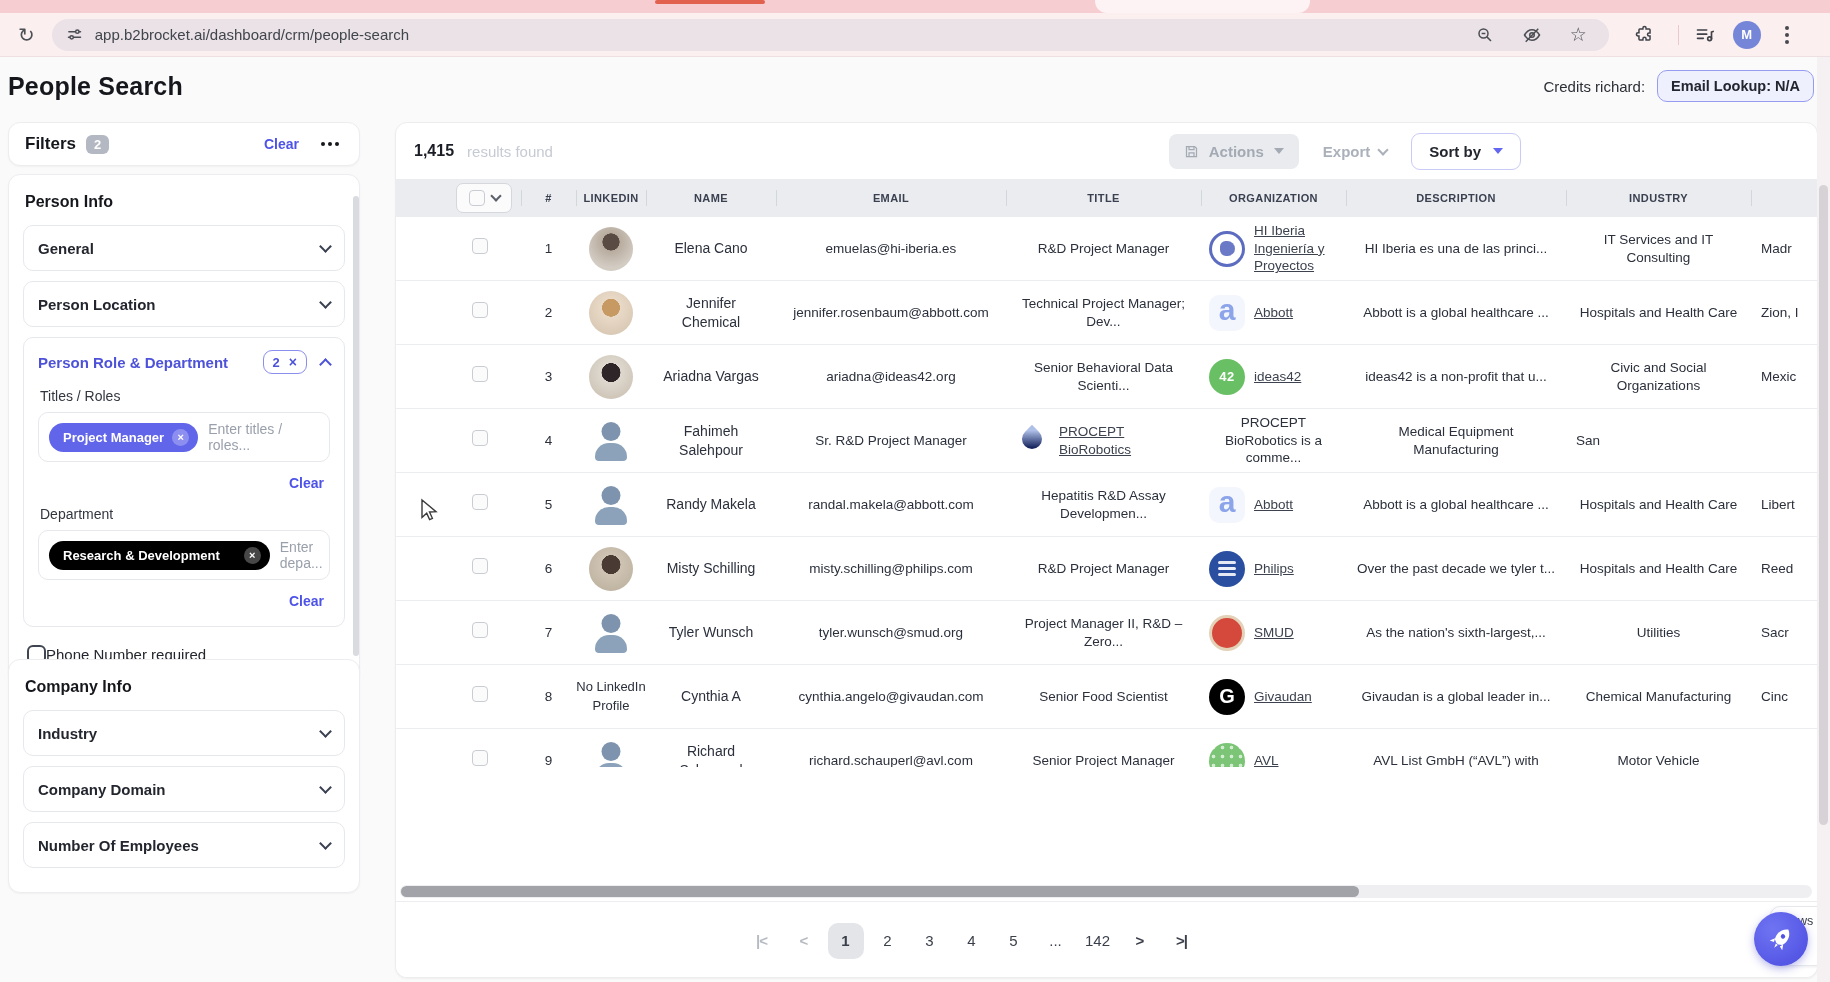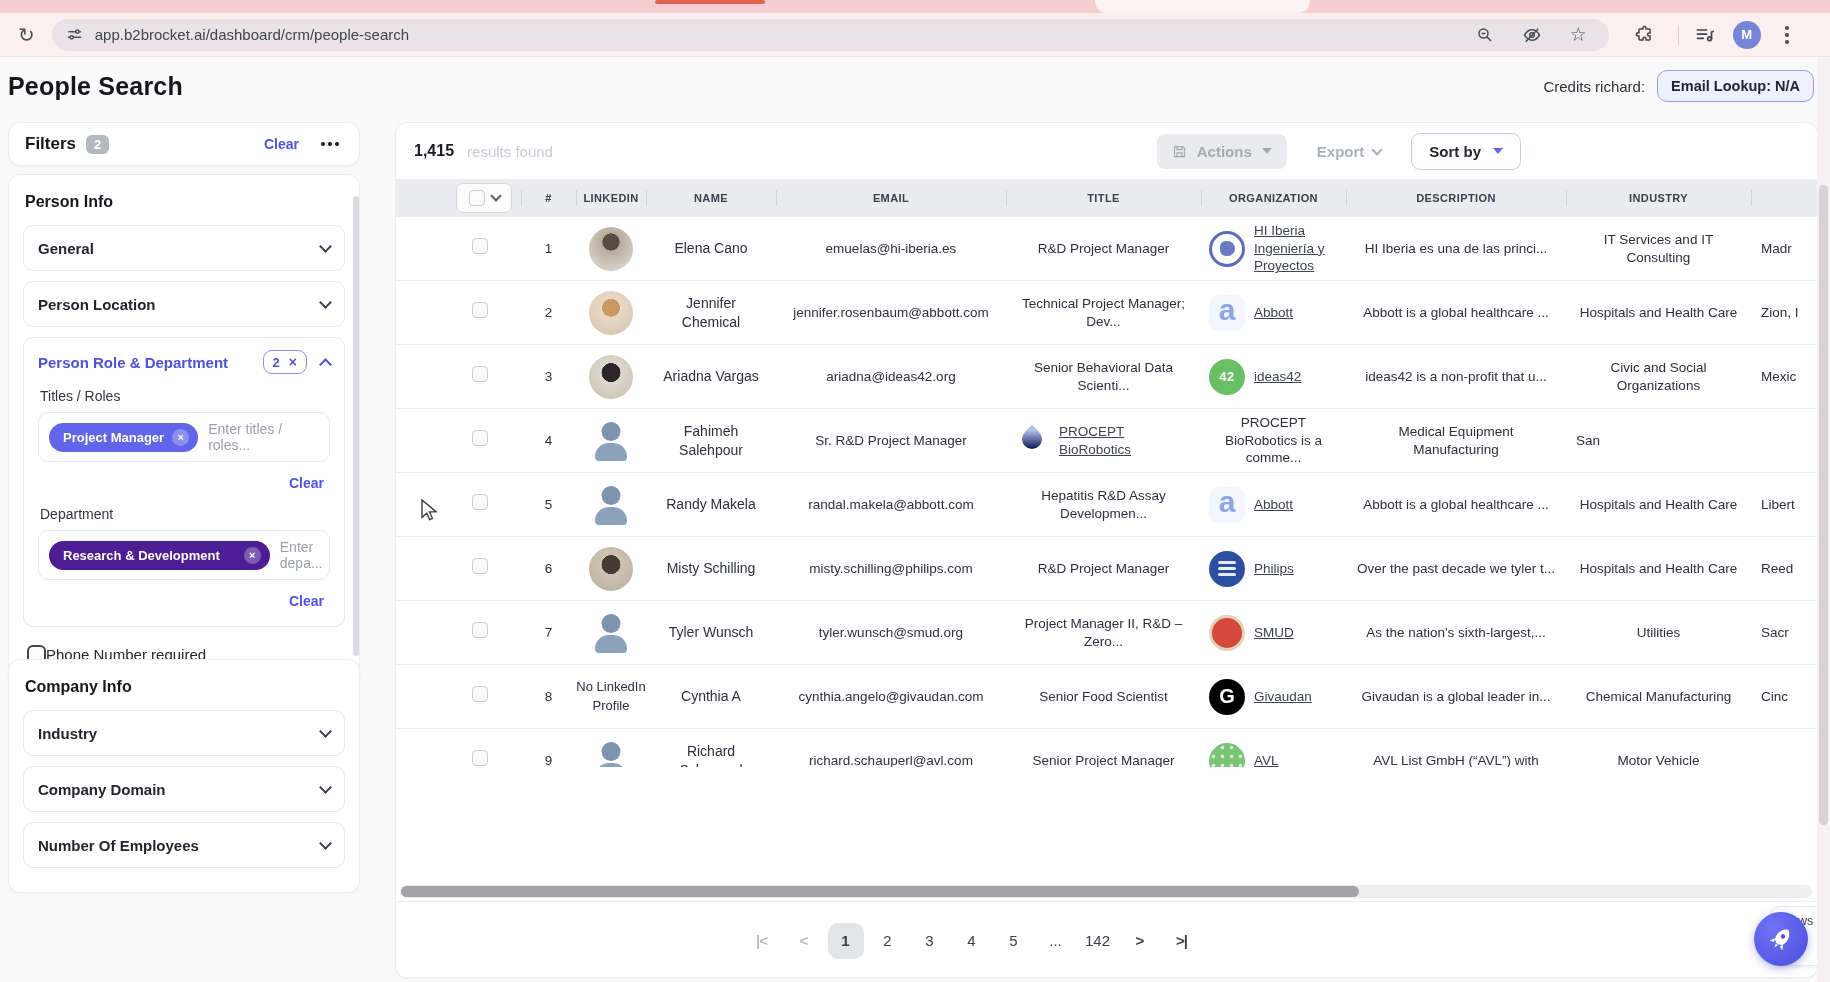--- a/index.html
+++ b/index.html
@@ -49,35 +49,35 @@
 
   .role-acc { border:1px solid #e7e8ec; border-radius:10px; padding:12px 14px 14px; margin-bottom:14px; }
   .role-head { display:flex; align-items:center; }
   .role-title { font-size:15px; font-weight:700; color:#4d52d9; }
   .role-badge { margin-left:auto; margin-right:14px; border:1px solid #8a8eec; color:#4d52d9; border-radius:9px; padding:3px 9px; font-size:13px; font-weight:700; display:flex; align-items:center; gap:9px; cursor:pointer; }
   .role-badge .x { font-size:14px; }
   .sub-label { font-size:14px; color:#32363f; margin:14px 2px 8px; }
   .tag-input { border:1px solid #e7e8ec; border-radius:10px; min-height:50px; display:flex; align-items:center; padding:7px 10px; gap:10px; background:#fff; }
   .tag { border-radius:16px; padding:6px 9px 6px 14px; font-size:13px; font-weight:700; color:#fff; display:inline-flex; align-items:center; gap:8px; white-space:nowrap; }
   .tag-purple { background:#6165ea; }
-  .tag-navy { background:#4c1d95;gap:24px; }
+  .tag-navy { background:#000000;gap:24px; }
   .tag-x { width:17px; height:17px; border-radius:50%; background:rgba(255,255,255,.28); display:flex; align-items:center; justify-content:center; font-size:11px; cursor:pointer; }
   .placeholder { color:#9aa0ab; font-size:14px; }
   .clear-row { text-align:right; margin:12px 6px 2px; }
   .check-row { display:flex; align-items:center; margin:18px 4px 6px; }
   .checkbox-lg { width:19px; height:19px; border:2px solid #3f4551; border-radius:6px; background:#fff; cursor:pointer; }
   .check-label { font-size:15px; color:#23262e; }
   .f-scroll { position:absolute; left:353px; top:196px; width:6px; height:460px; background:#d9dbe0; border-radius:3px; }
 
   
   .results { position:absolute; left:395px; top:122px; width:1423px; height:856px; background:#fff; border:1px solid #ededf0; border-radius:12px; box-shadow:0 1px 2px rgba(20,20,40,.05); overflow:hidden; }
   .res-toolbar { height:56px; display:flex; align-items:center; padding:0 18px; }
   .res-count { font-size:16px; font-weight:800; color:#1b1e26; }
   .res-count-suffix { color:#c6cad2; font-size:15px; margin-left:13px; }
-  .res-actions { margin-left:auto; margin-right:278px; display:flex; align-items:center; gap:30px;padding-left:25px; }
+  .res-actions { margin-left:auto; margin-right:278px; display:flex; align-items:center; gap:24px;padding-left:25px; }
   .btn-actions { background:#e9ebef; border-radius:8px; padding:9px 15px; color:#a4aab4; font-size:15px; font-weight:600; display:flex; gap:10px; align-items:center; }
   .btn-export { color:#abb1bb; font-size:15px; font-weight:600; display:flex; gap:9px; align-items:center; }
   .btn-sort { background:#fff; border:1.5px solid #c9cbf6; border-radius:9px; padding:9px 17px; color:#23262e; font-weight:700; font-size:15px; display:flex; gap:12px; align-items:center; cursor:pointer; }
   .caret { width:0; height:0; border-left:5px solid transparent; border-right:5px solid transparent; border-top:6px solid currentColor; }
   .caret-purple { border-top-color:#6366f1; }
   .chev-sm { width:8px; height:8px; border-right:2px solid currentColor; border-bottom:2px solid currentColor; transform:rotate(45deg); margin-top:-3px; }
 
   .table-wrap { position:absolute; top:56px; left:0; width:1695px; --cols:125px 55px 70px 130px 230px 195px 145px 220px 185px 340px; }
   .thead { display:grid; grid-template-columns:var(--cols); height:38px; background:#eaecef; align-items:center; }
   .th { position:relative; text-align:center; font-size:11px; font-weight:800; color:#3a4050; letter-spacing:.4px; height:100%; display:flex; align-items:center; justify-content:center; }

